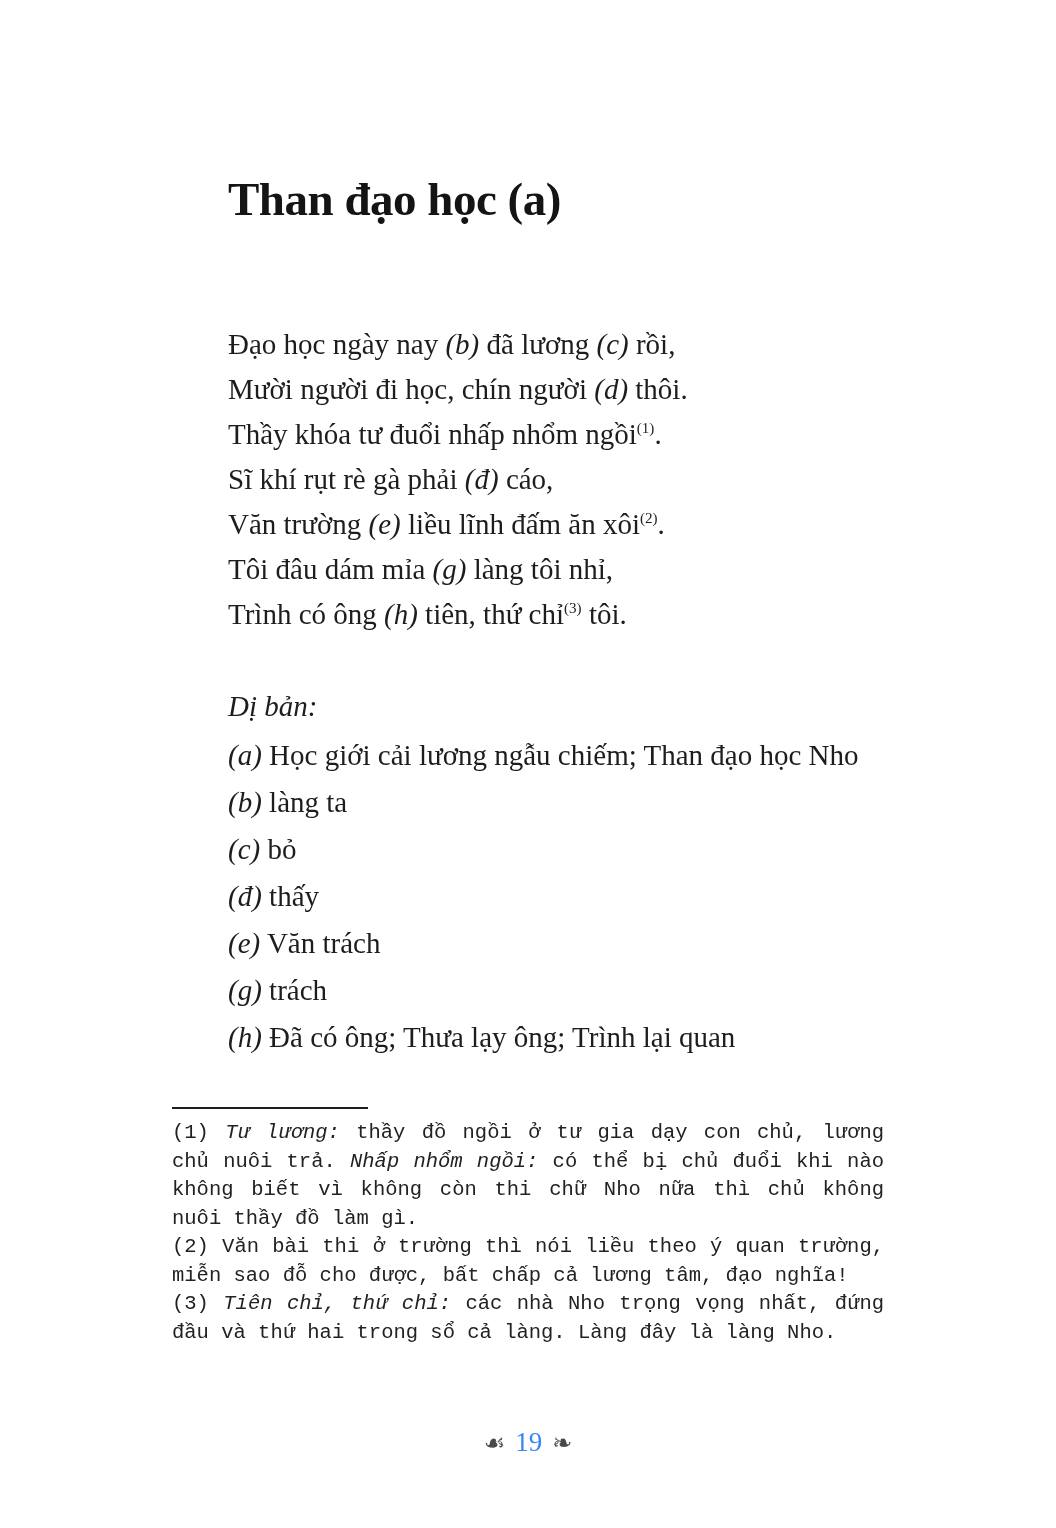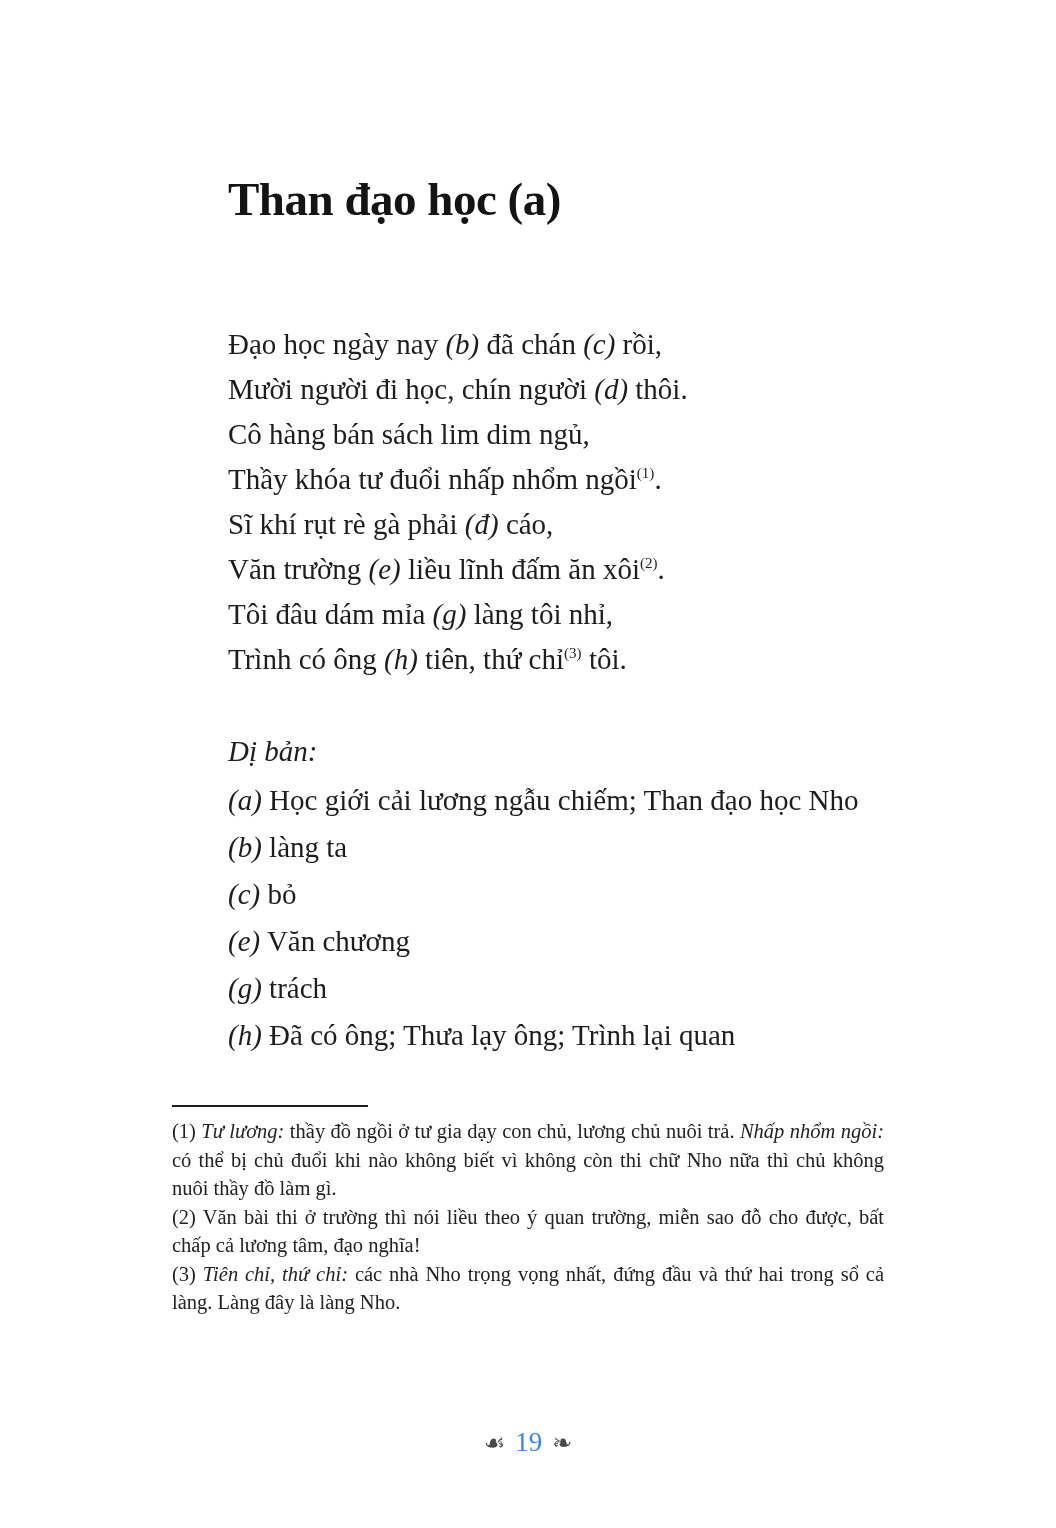--- a/index.html
+++ b/index.html
@@ -42,21 +42,21 @@
   .variants-heading { margin-bottom: 2px; }
   .footnote-rule {
     margin-top: 46px;
     width: 196px;
     height: 0;
     border: none;
     border-top: 2px solid #1d1d1b;
   }
   .footnotes {
     margin-top: 10px;
-    font-family: Liberation Serif, serif;
+    font-family: Liberation Mono, monospace;
     font-size: 20.5px;
     line-height: 28.5px;
     text-align: justify;
     color: #222;
   }
   .footer {
     position: absolute;
     left: 0;
     bottom: 70px;
     width: 100%;
@@ -69,37 +69,37 @@
   .orn { font-size: 24px; color: #4a4a4a; line-height: 1; }
 </style>
 </head>
 <body>
 
 <div class="page">
 
   <h1 class="title">Than đạo học (a)</h1>
 
   <div class="poem">
-      <div class="poem-line"><span>Đạo học ngày nay </span><em>(b)</em><span> đã chán </span><em>(c)</em><span> rồi,</span></div>
+      <div class="poem-line"><span>Đạo học ngày nay </span><em>(b)</em><span> đã lương </span><em>(c)</em><span> rồi,</span></div>
       <div class="poem-line"><span>Mười người đi học, chín người </span><em>(d)</em><span> thôi.</span></div>
-      <div class="poem-line"><span>Cô hàng bán sách lim dim ngủ,</span></div>
       <div class="poem-line"><span>Thầy khóa tư đuổi nhấp nhổm ngồi</span><sup>(1)</sup><span>.</span></div>
       <div class="poem-line"><span>Sĩ khí rụt rè gà phải </span><em>(đ)</em><span> cáo,</span></div>
       <div class="poem-line"><span>Văn trường </span><em>(e)</em><span> liều lĩnh đấm ăn xôi</span><sup>(2)</sup><span>.</span></div>
       <div class="poem-line"><span>Tôi đâu dám mỉa </span><em>(g)</em><span> làng tôi nhỉ,</span></div>
       <div class="poem-line"><span>Trình có ông </span><em>(h)</em><span> tiên, thứ chỉ</span><sup>(3)</sup><span> tôi.</span></div>
     </div>
 
   <div class="variants">
     <div class="variants-heading">Dị bản:</div>
     <div>
         <div class="variant-line"><em>(a)</em><span> Học giới cải lương ngẫu chiếm; Than đạo học Nho</span></div>
         <div class="variant-line"><em>(b)</em><span> làng ta</span></div>
         <div class="variant-line"><em>(c)</em><span> bỏ</span></div>
-        <div class="variant-line"><em>(e)</em><span> Văn chương</span></div>
+        <div class="variant-line"><em>(đ)</em><span> thấy</span></div>
+        <div class="variant-line"><em>(e)</em><span> Văn trách</span></div>
         <div class="variant-line"><em>(g)</em><span> trách</span></div>
         <div class="variant-line"><em>(h)</em><span> Đã có ông; Thưa lạy ông; Trình lại quan</span></div>
       </div>
   </div>
 
   <div class="footnote-rule"></div>
 
   <div class="footnotes">
       <div class="footnote"><span>(1) </span><em>Tư lương:</em><span> thầy đồ ngồi ở tư gia dạy con chủ, lương chủ nuôi trả. </span><em>Nhấp nhổm ngồi:</em><span> có thể bị chủ đuổi khi nào không biết vì không còn thi chữ Nho nữa thì chủ không nuôi thầy đồ làm gì.</span></div>
       <div class="footnote"><span>(2) Văn bài thi ở trường thì nói liều theo ý quan trường, miễn sao đỗ cho được, bất chấp cả lương tâm, đạo nghĩa!</span></div>

